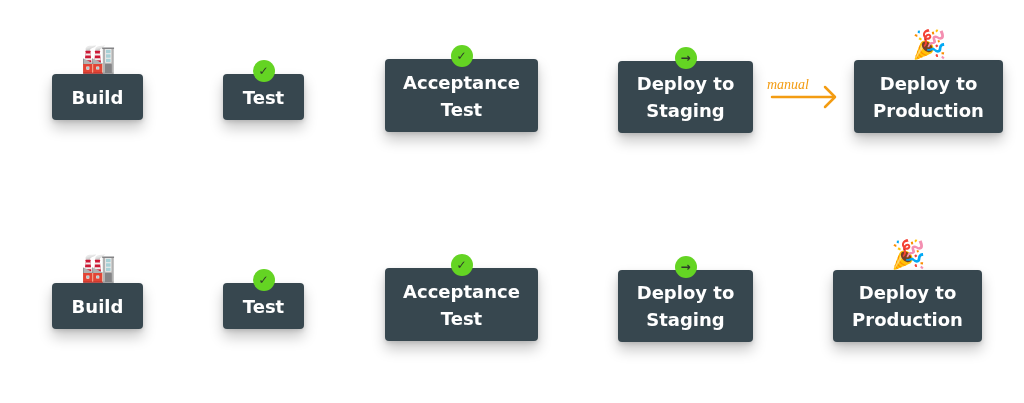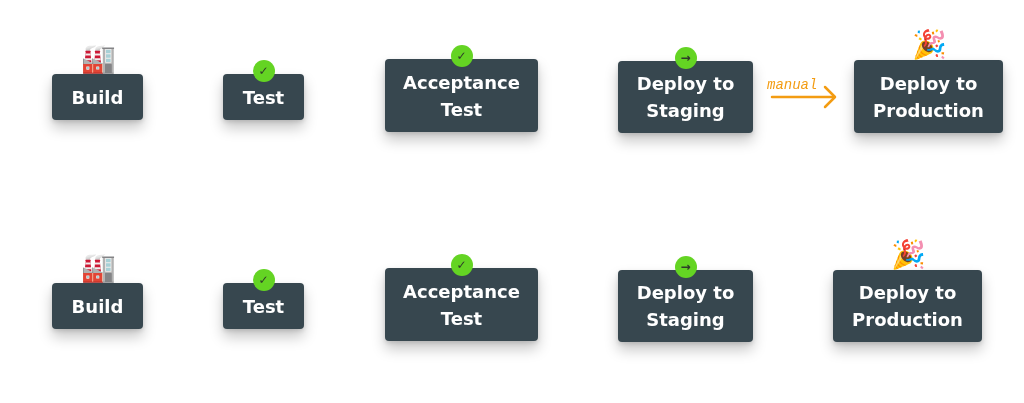--- a/index.html
+++ b/index.html
@@ -10,21 +10,21 @@
     font-weight:bold; font-size:18px; line-height:27px;
     box-shadow:0 8px 14px rgba(0,0,0,0.22), 0 2px 4px rgba(0,0,0,0.12);
   }
   .stage .label { white-space:pre-line; }
   .badge {
     position:absolute; width:22px; height:22px; border-radius:50%;
     background:#64d423; display:flex; align-items:center; justify-content:center;
     color:#2e3b2a; font-size:12px; line-height:22px; top:-14px; left:50%; margin-left:-11px;
   }
   .emoji { position:absolute; font-size:28px; line-height:30px; top:-30px; left:50%; margin-left:-16px; }
-  .arrow-label { position:absolute; color:#f39c12; font-style:italic; font-size:14px; font-family:Liberation Mono, monospace; }
+  .arrow-label { position:absolute; color:#f39c12; font-style:italic; font-size:14px; font-family:Liberation Serif, serif; }
   svg.arrow { position:absolute; }
 </style>
 </head>
 <body>
 
 <div class="stage" style="left:52px;top:74px;width:91px;height:46px;">
   <span class="emoji">🏭</span>
   <span class="label">Build</span>
 </div>
 <div class="stage" style="left:223px;top:74px;width:81px;height:46px;">

